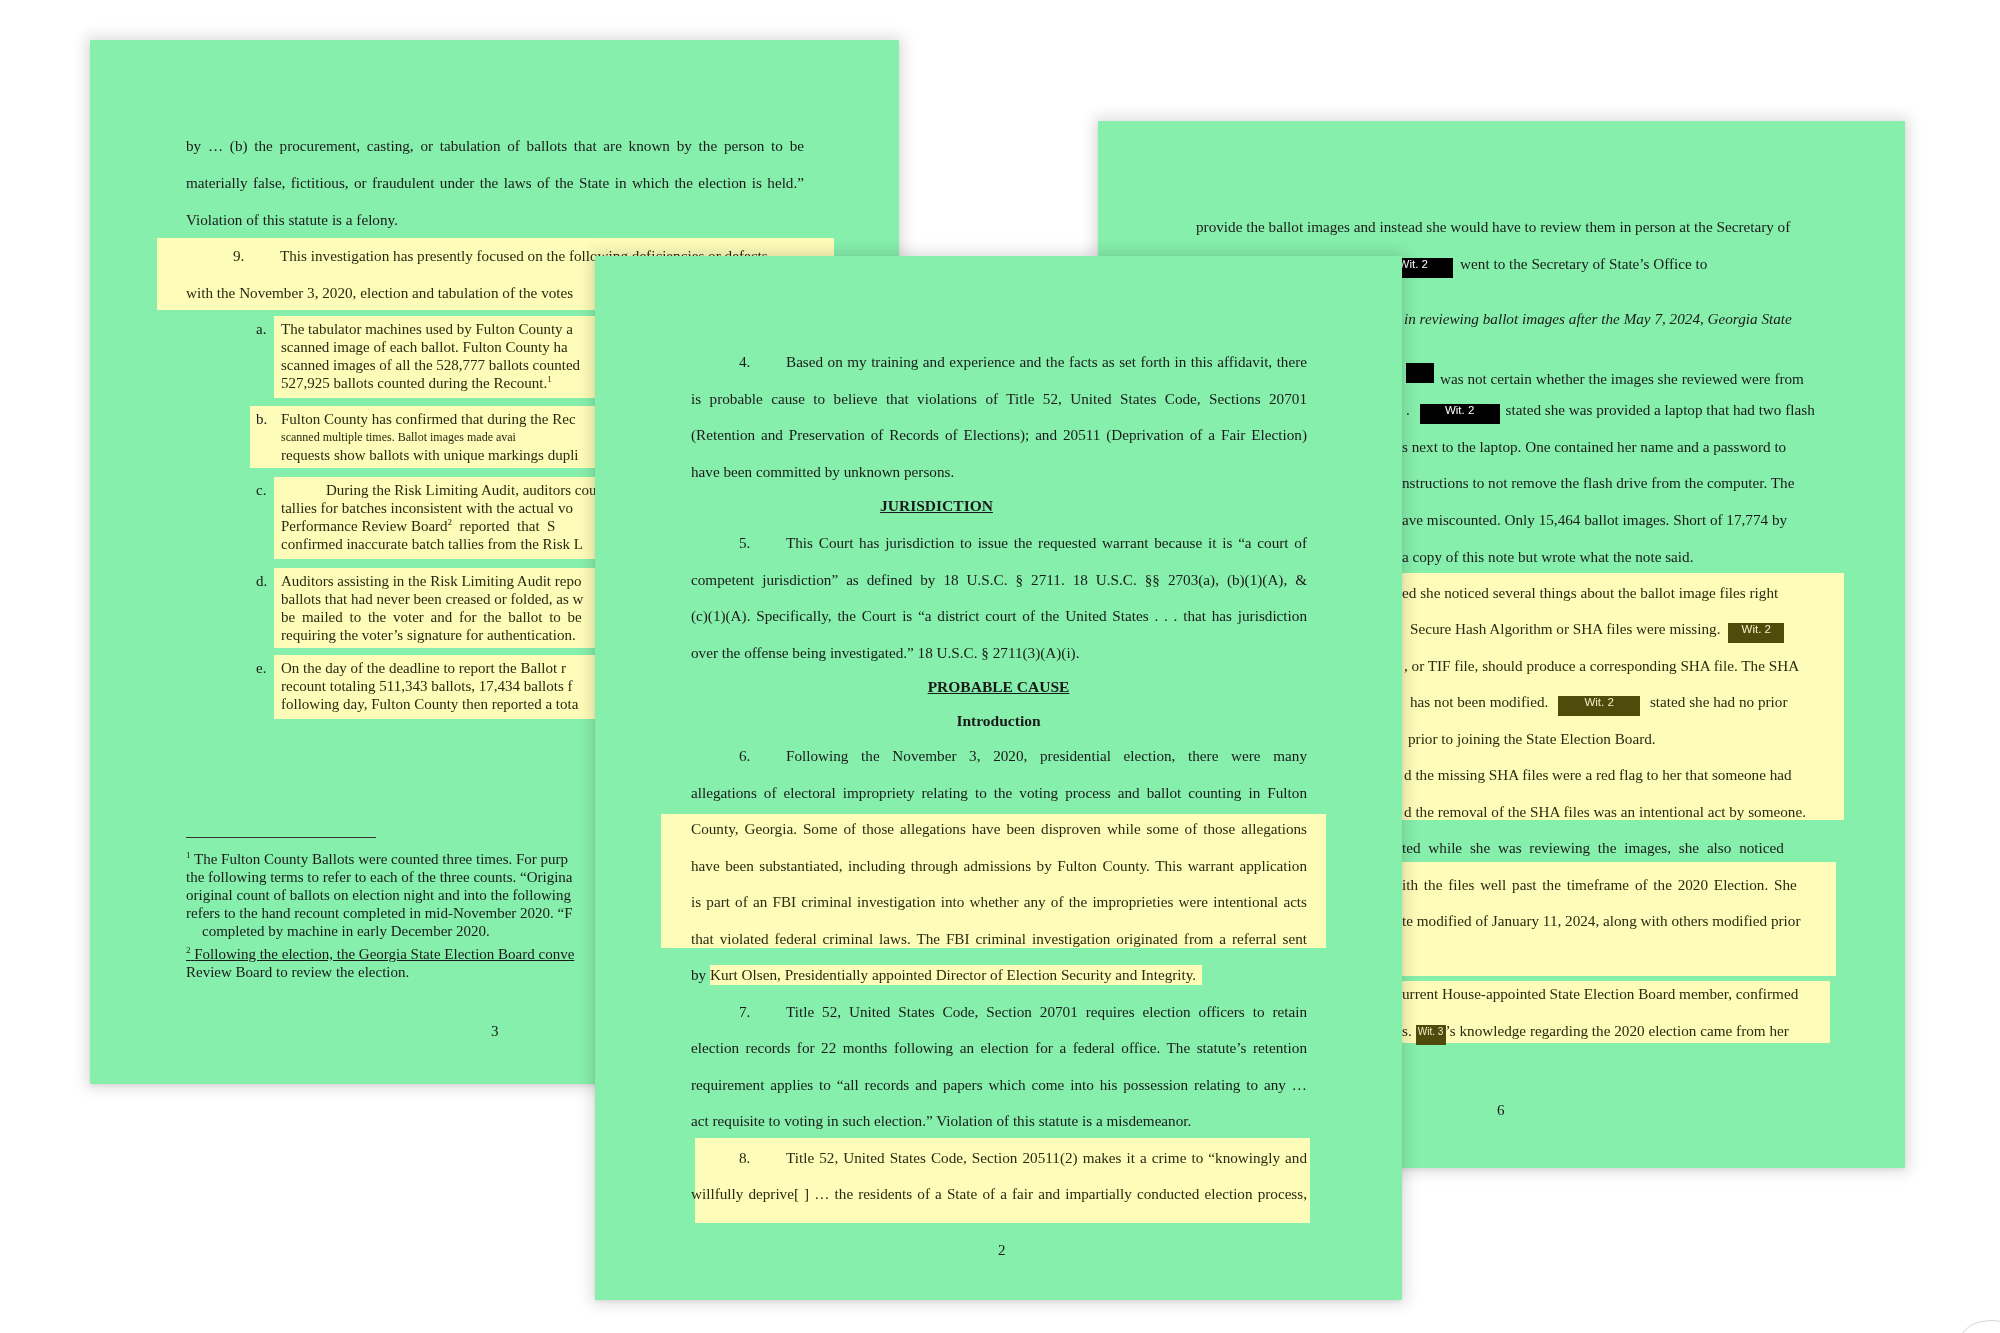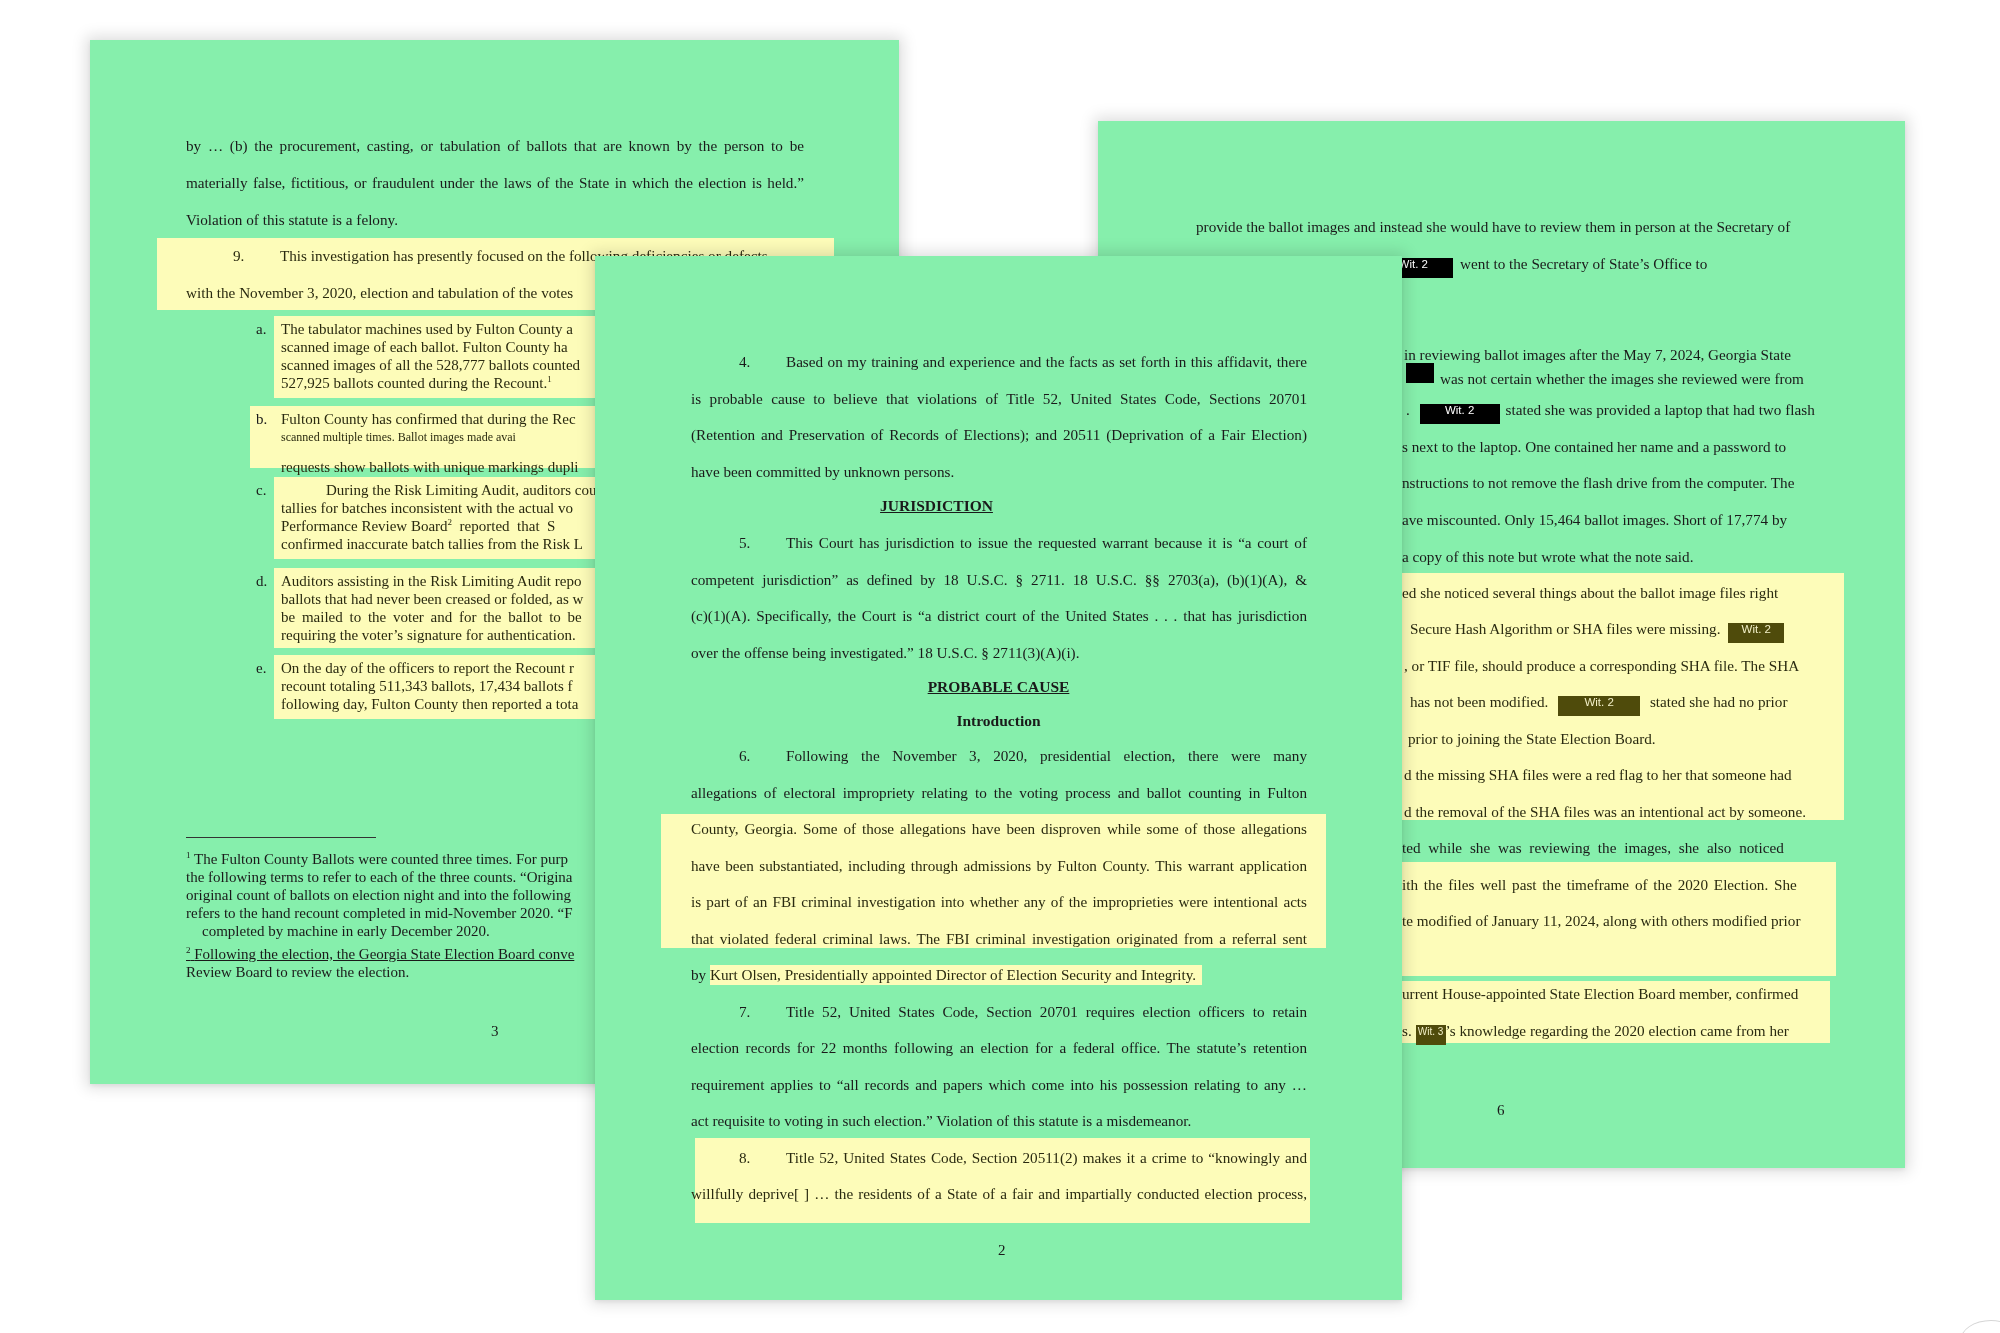--- a/index.html
+++ b/index.html
@@ -60,39 +60,39 @@
   <div class="line" style="left:166px; top:280px; font-size:15px; line-height:18.3px;">a.</div>
   <div class="line yellow-text" style="left:191px; top:280px; font-size:15px;">The tabulator machines used by Fulton County a</div>
   <div class="line yellow-text" style="left:191px; top:298px; font-size:15px;">scanned image of each ballot.  Fulton County ha</div>
   <div class="line yellow-text" style="left:191px; top:316px; font-size:15px;">scanned images of all the 528,777 ballots counted</div>
   <div class="line yellow-text" style="left:191px; top:334px; font-size:15px;"><span>527,925 ballots counted during the Recount.</span><sup>1</sup></div>
 
   <div class="hl" style="left:160px; top:366px; width:424px; height:62px;"></div>
   <div class="line" style="left:166px; top:370px; font-size:15px;">b.</div>
   <div class="line yellow-text" style="left:191px; top:370px; font-size:15px;">Fulton County has confirmed that during the Rec</div>
   <div class="line yellow-text" style="left:191px; top:388px; font-size:12px;">scanned multiple times.  Ballot images made avai</div>
-  <div class="line yellow-text" style="left:191px; top:406px; font-size:15px;margin-top:12px;">requests show ballots with unique markings dupli</div>
+  <div class="line yellow-text" style="left:191px; top:406px; font-size:15px;">requests show ballots with unique markings dupli</div>
 
   <div class="hl" style="left:184px; top:437px; width:400px; height:82px;"></div>
   <div class="line" style="left:166px; top:441px; font-size:15px;">c.</div>
   <div class="line yellow-text" style="left:191px; top:441px; font-size:15px;margin-left:45px;">During the Risk Limiting Audit, auditors countin</div>
   <div class="line yellow-text" style="left:191px; top:459px; font-size:15px;">tallies for batches inconsistent with the actual vo</div>
   <div class="line yellow-text" style="left:191px; top:477px; font-size:15px;"><span>Performance  Review  Board</span><sup>2</sup><span style="white-space:pre">  reported  that  S</span></div>
   <div class="line yellow-text" style="left:191px; top:495px; font-size:15px;">confirmed inaccurate batch tallies from the Risk L</div>
 
   <div class="hl" style="left:184px; top:528px; width:400px; height:80px;"></div>
   <div class="line" style="left:166px; top:532px; font-size:15px;">d.</div>
   <div class="line yellow-text" style="left:191px; top:532px; font-size:15px;">Auditors assisting in the Risk Limiting Audit repo</div>
   <div class="line yellow-text" style="left:191px; top:550px; font-size:15px;">ballots that had never been creased or folded, as w</div>
   <div class="line yellow-text" style="left:191px; top:568px; font-size:15px; word-spacing:3px;">be  mailed  to  the  voter  and  for  the  ballot  to  be</div>
   <div class="line yellow-text" style="left:191px; top:586px; font-size:15px;">requiring the voter’s signature for authentication.</div>
 
   <div class="hl" style="left:184px; top:615px; width:400px; height:64px;"></div>
   <div class="line" style="left:166px; top:619px; font-size:15px;">e.</div>
-  <div class="line yellow-text" style="left:191px; top:619px; font-size:15px;">On the day of the officers to report the Recount r</div>
+  <div class="line yellow-text" style="left:191px; top:619px; font-size:15px;">On the day of the deadline to report the Ballot r</div>
   <div class="line yellow-text" style="left:191px; top:637px; font-size:15px;">recount totaling 511,343 ballots, 17,434 ballots f</div>
   <div class="line yellow-text" style="left:191px; top:655px; font-size:15px;">following day, Fulton County then reported a tota</div>
 
   <div class="fnrule" style="left:96px; top:797px; width:190px;"></div>
   <div class="fn" style="left:96px; top:810px;"><sup>1</sup> <span>The Fulton County Ballots were counted three times.  For purp</span></div>
   <div class="fn" style="left:96px; top:828px;">the following terms to refer to each of the three counts.  “Origina</div>
   <div class="fn" style="left:96px; top:846px;">original count of ballots on election night and into the following</div>
   <div class="fn" style="left:96px; top:864px;">refers to the hand recount completed in mid-November 2020.  “F</div>
   <div class="fn" style="left:112px; top:882px;font-family:Liberation Serif, serif;">completed by machine in early December 2020.</div>
   <div class="fn" style="left:96px; top:905px;text-decoration:underline;"><sup>2</sup> <span>Following the election, the Georgia State Election Board conve</span></div>
@@ -102,21 +102,21 @@
 </div>
 
 <div class="page" id="page-right">
   <div class="line" style="left:98px; top:96px;">provide the ballot images and instead she would have to review them in person at the Secretary of</div>
   <div class="line" style="left:212px; top:133px;">
     <span>al weeks,</span>
     <span class="redact" style="width:80px; margin:0 3px;">Wit. 2</span>
     <span>went to the Secretary of State’s Office to</span>
   </div>
 
-  <div class="line" style="left:306px; top:224px;">in reviewing ballot images after the May 7, 2024, Georgia State</div>
+  <div class="line" style="left:306px; top:188px;font-style:italic;">in reviewing ballot images after the May 7, 2024, Georgia State</div>
   <div class="line" style="left:308px; top:242px;">
     <span class="redact" style="width:28px; margin-right:6px;"></span><span>was not certain whether the images she reviewed were from</span>
   </div>
   <div class="line" style="left:308px; top:279px;">
     <span>.</span>
     <span class="redact" style="width:80px; margin:0 6px;">Wit. 2</span><span>stated she was provided a laptop that had two flash</span>
   </div>
   <div class="line" style="left:304px; top:316px;">s next to the laptop. One contained her name and a password to</div>
   <div class="line" style="left:304px; top:352px;">nstructions to not remove the flash drive from the computer. The</div>
   <div class="line" style="left:304px; top:389px;">ave miscounted. Only 15,464 ballot images. Short of 17,774 by</div>

